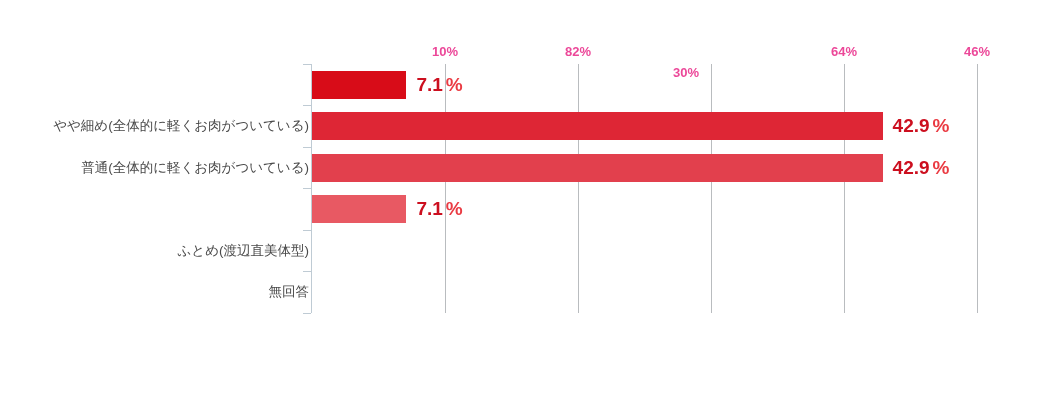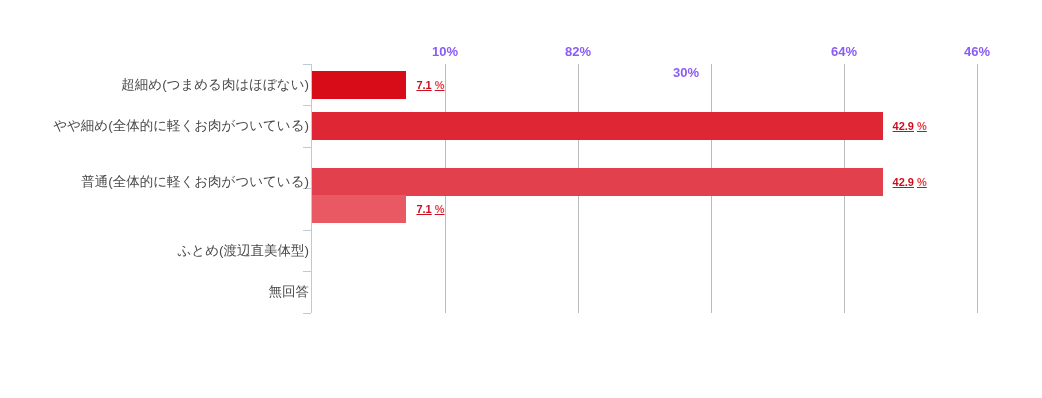--- a/index.html
+++ b/index.html
@@ -20,21 +20,21 @@
     height: 398px;
   }
 
   
   .xtick-label {
     position: absolute;
     top: 44px;
     transform: translateX(-50%);
     font-size: 13px;
     font-weight: bold;
-    color: #8b5cf6;
+    color: #ec4899;
     white-space: nowrap;
     letter-spacing: 0px;
   }
 
   
   .gridline {
     position: absolute;
     top: 64px;
     width: 1px;
     height: 249px;
@@ -80,25 +80,24 @@
     position: absolute;
     left: 312px;
     top: 50%;
     transform: translateY(-50%);
     height: 28px;
   }
   .bar-value {
     position: absolute;
     top: 50%;
     transform: translateY(-50%);
-    font-size: 11px;
+    font-size: 19px;
     font-weight: bold;
     white-space: nowrap;
     color: #cc0f1f;
-    text-decoration: underline;
   }
   .bar-value .pct-sign {
     color: #ea3b43;
     font-weight: bold;
     margin-left: 3px;
   }
 </style>
 </head>
 <body>
 
@@ -119,32 +118,31 @@
   <div id="y-axis-line"></div>
   <div class="y-tick" style="top:64px;"></div>
   <div class="y-tick" style="top:105px;"></div>
   <div class="y-tick" style="top:147px;"></div>
   <div class="y-tick" style="top:188px;"></div>
   <div class="y-tick" style="top:230px;"></div>
   <div class="y-tick" style="top:271px;"></div>
   <div class="y-tick" style="top:313px;"></div>
 
   <div class="row" style="top:64px;">
-    <div class="cat-label">超細め(つまめる肉はほぼない)</div>
     <div class="bar" style="width: 94.43px; background: rgb(216, 12, 24);"></div>
     <div class="bar-value" style="left: 416.43px;"><span>7.1</span><span class="pct-sign">%</span></div>
   </div>
 
   <div class="row" style="top:105px;">
     <div class="cat-label">やや細め(全体的に軽くお肉がついている)</div>
     <div class="bar" style="width: 570.57px; background: rgb(222, 38, 53);"></div>
     <div class="bar-value" style="left: 892.57px;"><span>42.9</span><span class="pct-sign">%</span></div>
   </div>
 
-  <div class="row" style="top:161px;">
+  <div class="row" style="top:147px;">
     <div class="cat-label">普通(全体的に軽くお肉がついている)</div>
     <div class="bar" style="width: 570.57px; background: rgb(226, 64, 77);"></div>
     <div class="bar-value" style="left: 892.57px;"><span>42.9</span><span class="pct-sign">%</span></div>
   </div>
 
   <div class="row" style="top:188px;">
     <div class="bar" style="width: 94.43px; background: rgb(232, 89, 99);"></div>
     <div class="bar-value" style="left: 416.43px;"><span>7.1</span><span class="pct-sign">%</span></div>
   </div>
 

